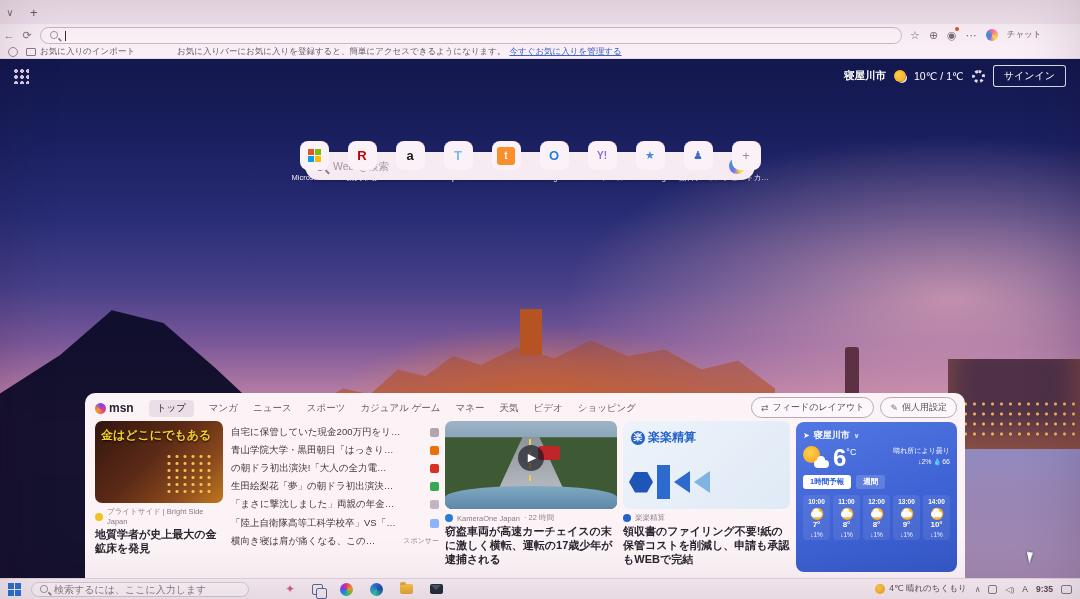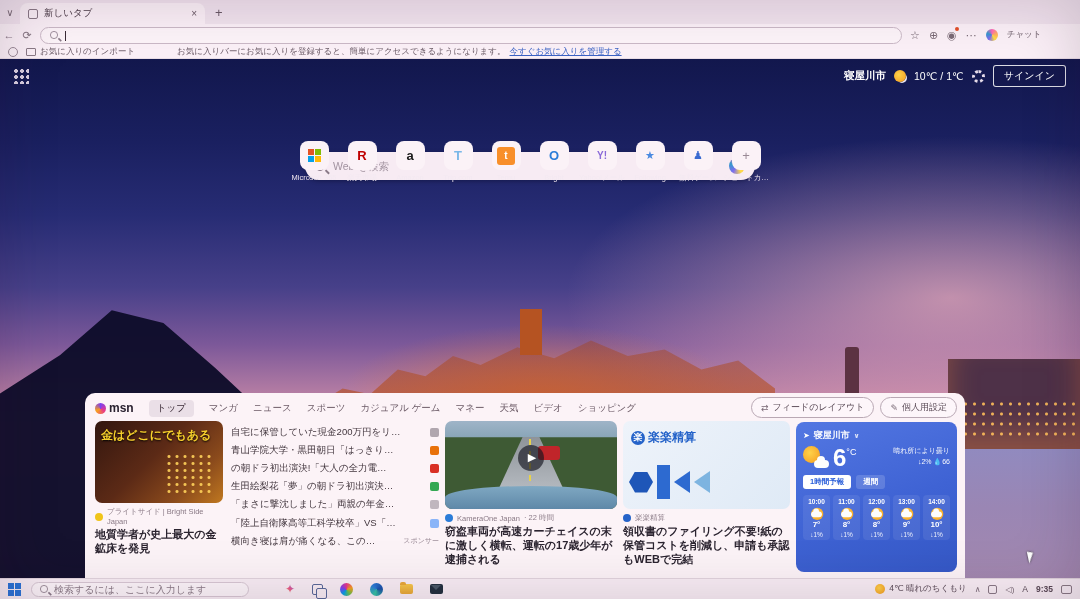--- a/index.html
+++ b/index.html
@@ -192,25 +192,20 @@
 
   .vignette { position:absolute; inset:0; pointer-events:none; box-shadow:inset 0 0 60px rgba(40,10,40,.18); }
 </style>
 </head>
 <body>
 
 <div id="screen">
 
   <div class="tabbar">
     <span class="tab-chevron">∨</span>
-    <div class="tab">
-      <span class="tab-favicon"></span>
-      <span class="tab-title">新しいタブ</span>
-      <span class="tab-close">×</span>
-    </div>
     <span class="newtab-btn">+</span>
   </div>
 
   <div class="toolbar">
     <span class="nav-icon">←</span>
     <span class="nav-icon">⟳</span>
     <div class="addressbar">
       <span class="mag" style="transform:scale(.8)"></span>
       <input type="text" value="" style="">
       <span class="caret"></span>

